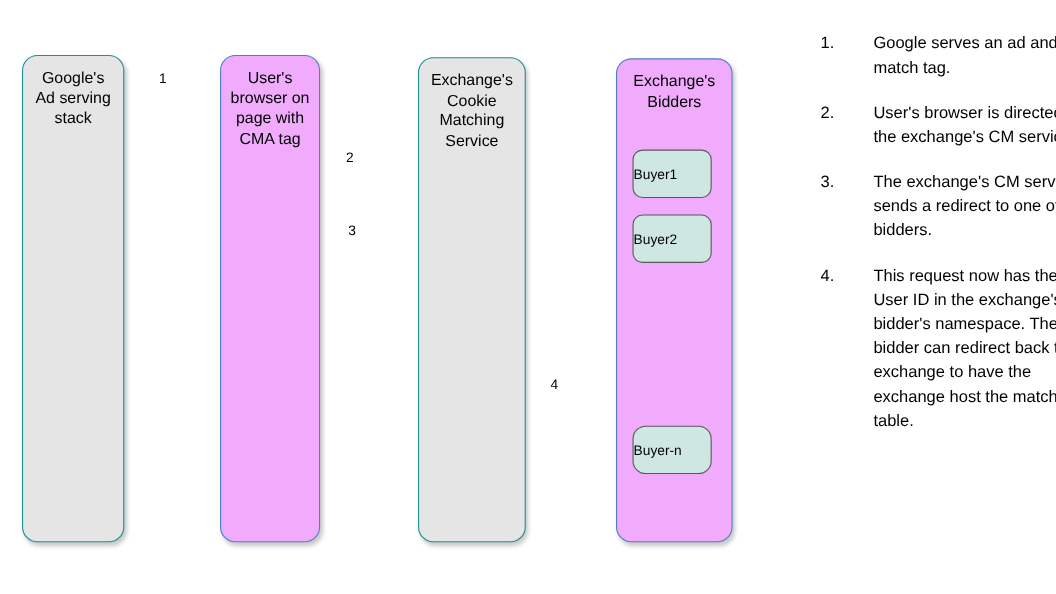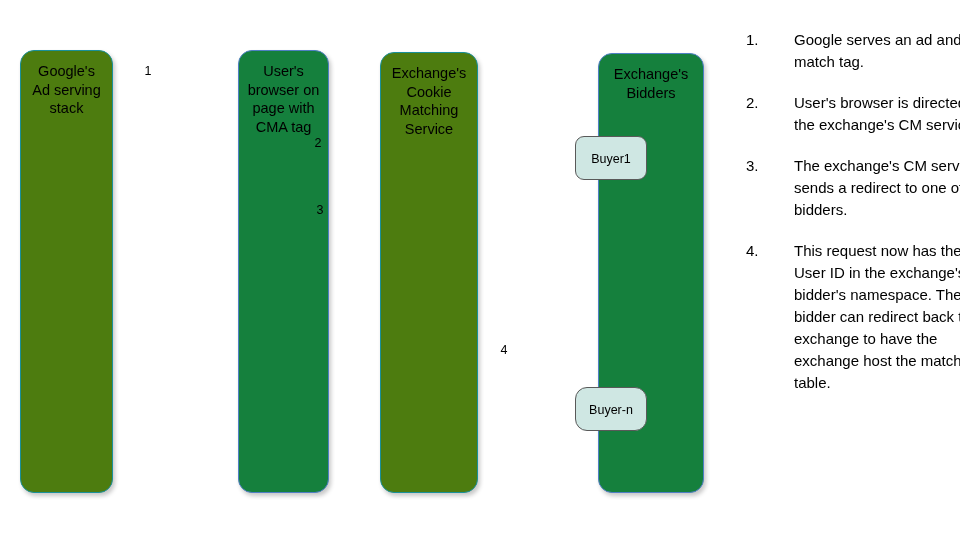--- a/index.html
+++ b/index.html
@@ -30,47 +30,46 @@
     border-radius: 14px;
     text-align: center;
     font-size: 14.5px;
     line-height: 18.5px;
     padding-top: 11px;
     box-shadow: 2px 3px 4px rgba(0,0,0,0.22);
     white-space: pre-line;
     color: #000;
   }
   .box.green {
-    background: #4d7c0f;
+    background: #e5e5e5;
     border: 1.4px solid #1a9099;
   }
   .box.blue {
-    background: #15803d;
+    background: #f0abfc;
     border: 1.4px solid #4f7fc4;
-    margin-left: 38px;
   }
 
   #box-ad-serving   { left: 20px;  top: 50px; width: 93px;  height: 443px; }
   #box-browser      { left: 200px; top: 50px; width: 91px;  height: 443px; }
   #box-cms          { left: 380px; top: 52px; width: 98px;  height: 441px; }
   #box-bidders      { left: 560px; top: 53px; width: 106px; height: 440px; }
 
   
   .buyer {
     position: absolute;
     box-sizing: border-box;
     left: 575px;
     width: 72px;
     height: 44px;
     background: #cfe7e3;
     border: 1.1px solid #595959;
     border-radius: 9px;
     font-size: 12.5px;
     line-height: 44px;
-    text-align: center;
+    text-align: left;
     color: #000;
   }
   #buyer-1 { top: 136px; }
   #buyer-2 { top: 195px; }
   #buyer-3 { top: 253px; }
   #buyer-n { top: 387px; border-radius: 12px; }
 
   
   .arrow-svg {
     position: absolute;
@@ -167,20 +166,21 @@
 
   <div class="box green" id="box-cms">Exchange's
 Cookie
 Matching
 Service</div>
 
   <div class="box blue" id="box-bidders">Exchange's
 Bidders</div>
 
   <div class="buyer" id="buyer-1">Buyer1</div>
+  <div class="buyer" id="buyer-2">Buyer2</div>
   <div class="buyer" id="buyer-n">Buyer-n</div>
 
   <div class="arrow-label" id="label-1">1</div>
   <div class="arrow-label" id="label-2">2</div>
   <div class="arrow-label" id="label-3">3</div>
   <div class="arrow-label" id="label-4">4</div>
 
   <ol id="steps-list">
     <li class="step">
       <span class="step-num">1.</span>

